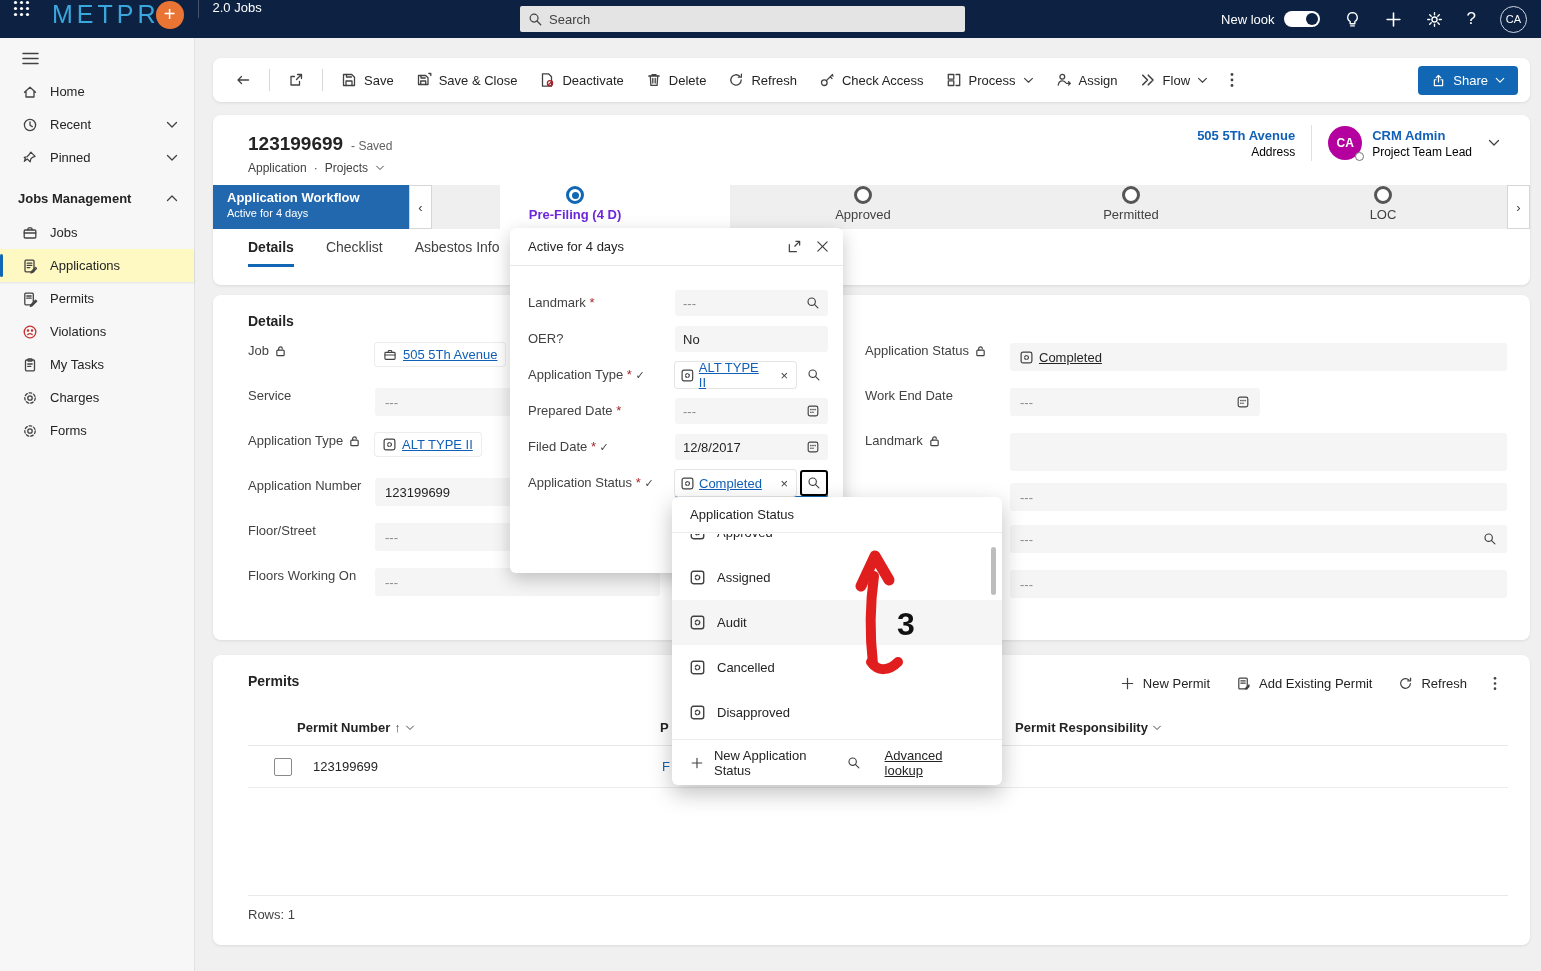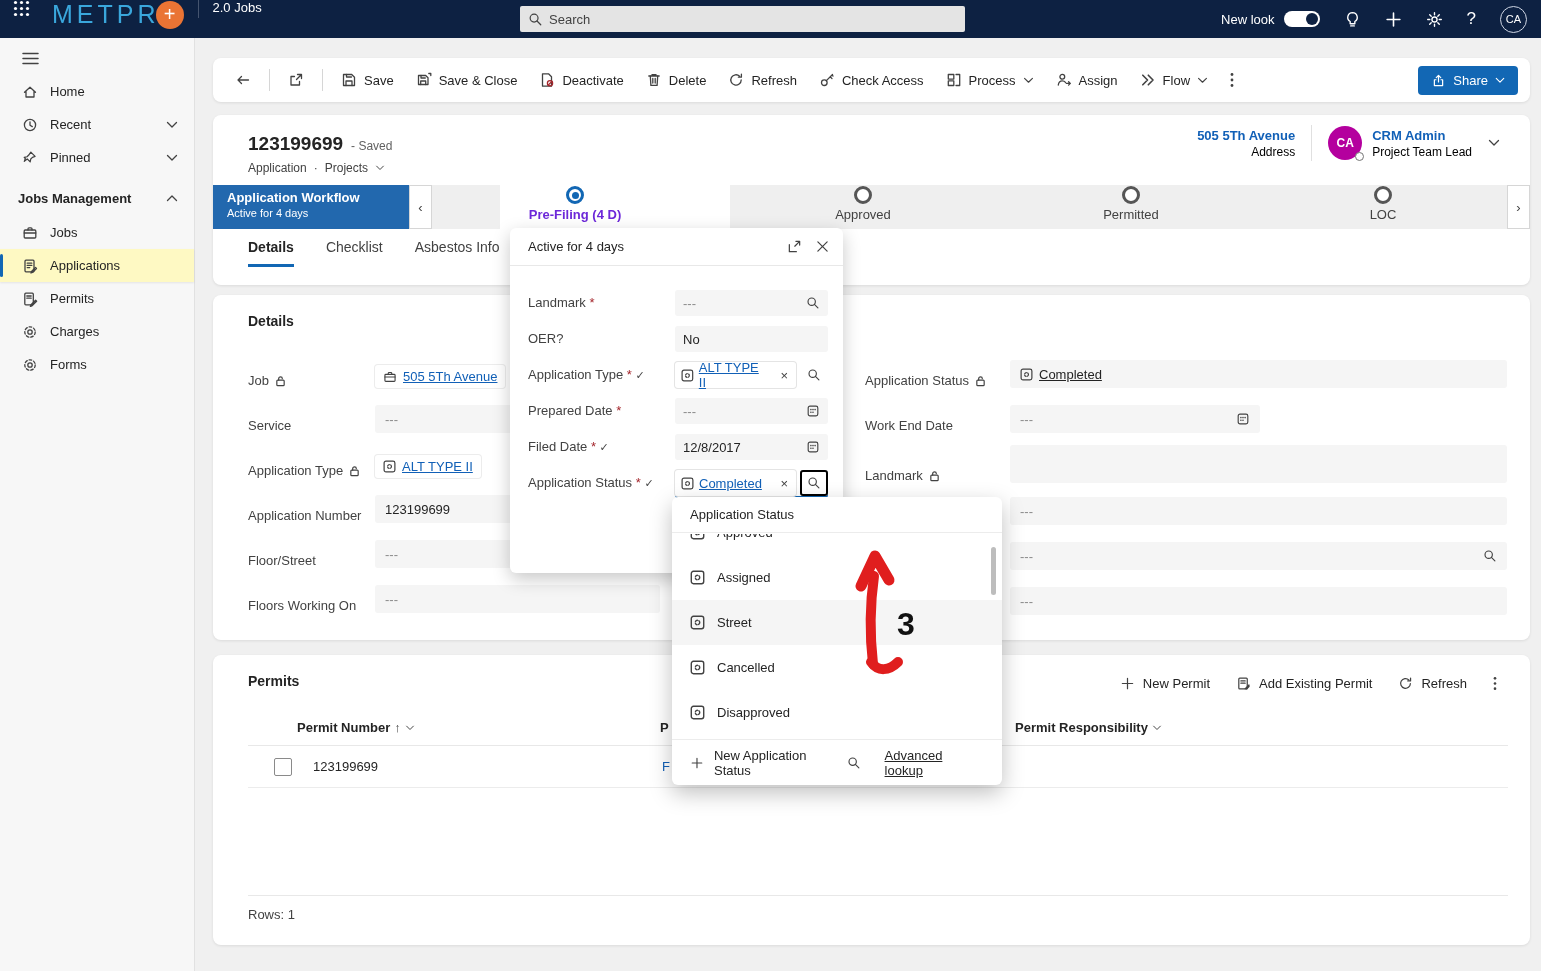--- a/index.html
+++ b/index.html
@@ -82,21 +82,21 @@
   .tabs { position:absolute; left:35px; top:124px; display:flex; gap:32px; font-size:14px; color:#424242; }
   .tab { padding-bottom:9px; cursor:pointer; white-space:nowrap; }
   .tab.active { font-weight:bold; color:#242424; border-bottom:3px solid #1267b4; }
 
   
   .detailscard { left:18px; top:257px; width:1317px; height:345px; }
   .sec-head { position:absolute; left:35px; top:18px; font-size:14px; font-weight:bold; }
   .fcol { position:absolute; top:48px; }
   .fcol-left { left:35px; width:412px; }
   .fcol-right { left:652px; width:642px; }
-  .frow { display:flex; align-items:flex-end; height:45px; }
+  .frow { display:flex; align-items:flex-start; height:45px; }
   .flabel { flex:none; font-size:13px; color:#424242; display:flex; align-items:center; gap:6px; }
   .fcol-left .flabel { width:127px; }
   .fcol-right .flabel { width:145px; }
   .fbox { flex:1; height:28px; background:#f5f5f5; border-radius:3px; display:flex; align-items:center; padding:0 10px; font-size:13px; color:#242424; gap:8px; }
   .fbox .spacer { flex:1; }
   .ph { color:#8a8a8a; }
   .fclear { flex:1; display:flex; align-items:center; }
   .chip { display:inline-flex; align-items:center; gap:6px; background:#fff; border-radius:3px; padding:4px 8px; box-shadow:0 0 0 1px #ececec; cursor:pointer; }
   .chip .ctext { font-size:13px; color:#1160b7; text-decoration:underline; }
   .wk-box { flex:none; width:250px; }
@@ -290,20 +290,41 @@
     <span>
         <svg width="16" height="16" viewBox="0 0 16 16" class="ico">
           <rect x="2.8" y="2.2" width="8.5" height="11.6" rx="1"></rect>
           <path d="M4.8 5h4.4M4.8 7.2h4.4M9 13.8l4.6-4.6 1 1-4.6 4.6-1.6.6z"></path>
         </svg>
       </span>
     <span>Permits</span>
   </div>
   <div class="sb-item">
     <span>
+        <svg width="16" height="16" viewBox="0 0 16 16" style="stroke:#c53030; fill:none; stroke-width:1.3; stroke-linecap:round">
+          <circle cx="8" cy="8" r="5.8"></circle>
+          <circle cx="6" cy="6.6" r=".6" fill="#c53030"></circle>
+          <circle cx="10" cy="6.6" r=".6" fill="#c53030"></circle>
+          <path d="M5.8 10.6q2.2-1.8 4.4 0"></path>
+        </svg>
+      </span>
+    <span>Violations</span>
+  </div>
+  <div class="sb-item">
+    <span>
+        <svg width="16" height="16" viewBox="0 0 16 16" class="ico">
+          <rect x="3.5" y="3" width="9" height="10.8" rx="1"></rect>
+          <rect x="6" y="1.8" width="4" height="2.4" rx=".5"></rect>
+          <path d="M5.8 7h4.4M5.8 9.4h3"></path>
+        </svg>
+      </span>
+    <span>My Tasks</span>
+  </div>
+  <div class="sb-item">
+    <span>
         <svg width="16" height="16" viewBox="0 0 16 16" class="ico">
           <circle cx="8" cy="8" r="5.2" stroke-dasharray="2.6 2"></circle>
           <circle cx="8" cy="8" r="2.2"></circle>
         </svg>
       </span>
     <span>Charges</span>
   </div>
   <div class="sb-item">
     <span>
         <svg width="16" height="16" viewBox="0 0 16 16" class="ico">
@@ -815,21 +836,21 @@
             <rect x="1.2" y="1.2" width="11.6" height="11.6" rx="2"></rect>
             <circle cx="7" cy="7" r="2.1" stroke-dasharray="2 1.4"></circle>
           </svg>
         <span>Assigned</span>
       </div>
       <div class="dd-item hl">
         <svg width="15" height="15" viewBox="0 0 14 14" class="ico">
             <rect x="1.2" y="1.2" width="11.6" height="11.6" rx="2"></rect>
             <circle cx="7" cy="7" r="2.1" stroke-dasharray="2 1.4"></circle>
           </svg>
-        <span>Street</span>
+        <span>Audit</span>
       </div>
       <div class="dd-item">
         <svg width="15" height="15" viewBox="0 0 14 14" class="ico">
             <rect x="1.2" y="1.2" width="11.6" height="11.6" rx="2"></rect>
             <circle cx="7" cy="7" r="2.1" stroke-dasharray="2 1.4"></circle>
           </svg>
         <span>Cancelled</span>
       </div>
       <div class="dd-item">
         <svg width="15" height="15" viewBox="0 0 14 14" class="ico">

